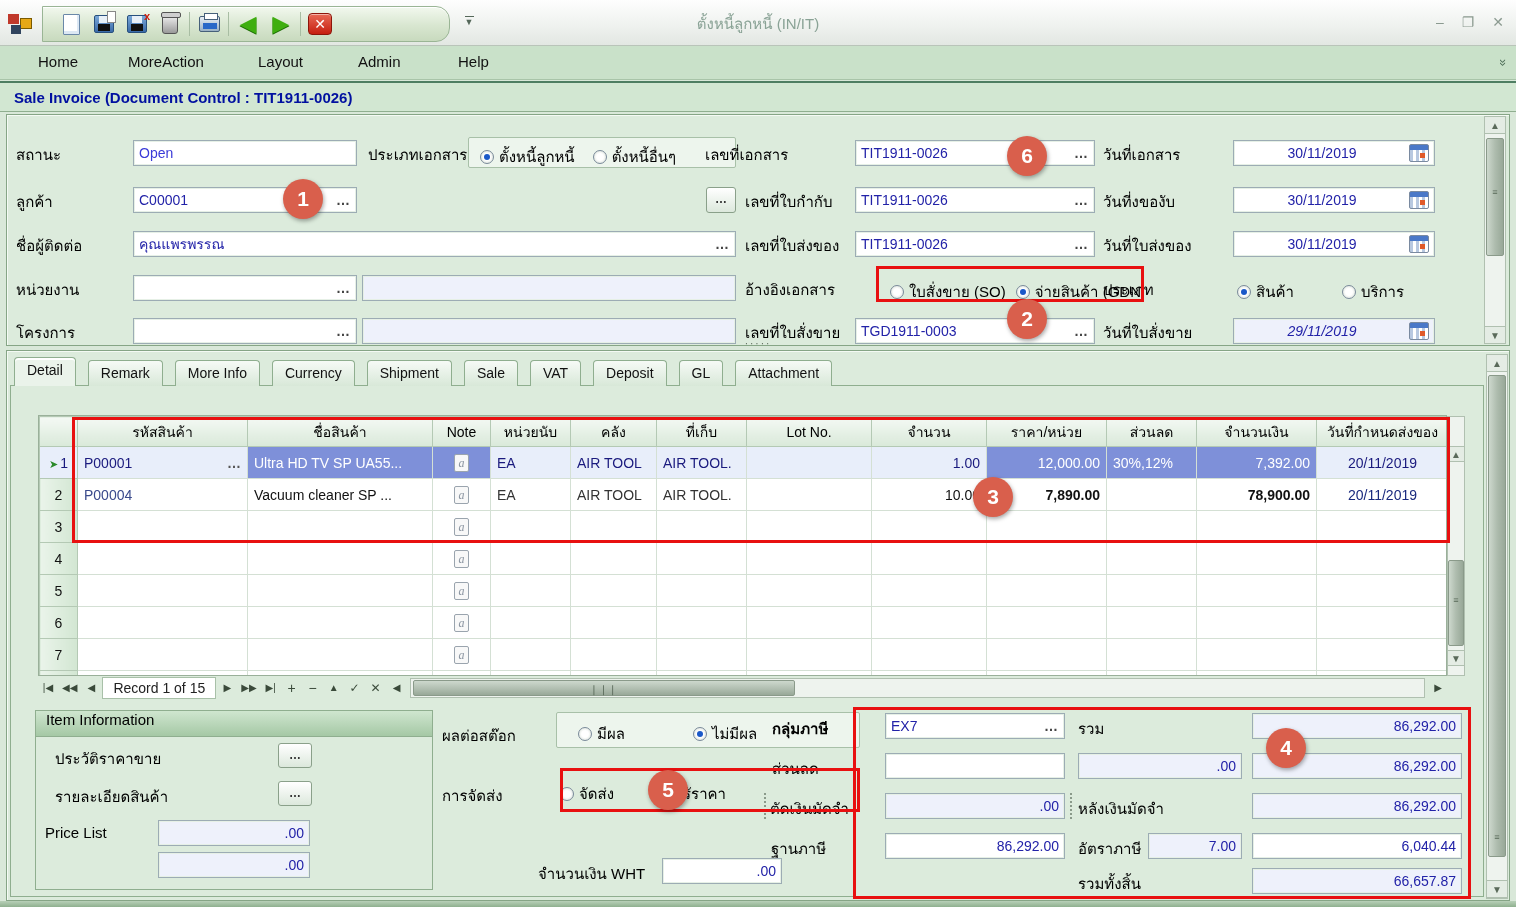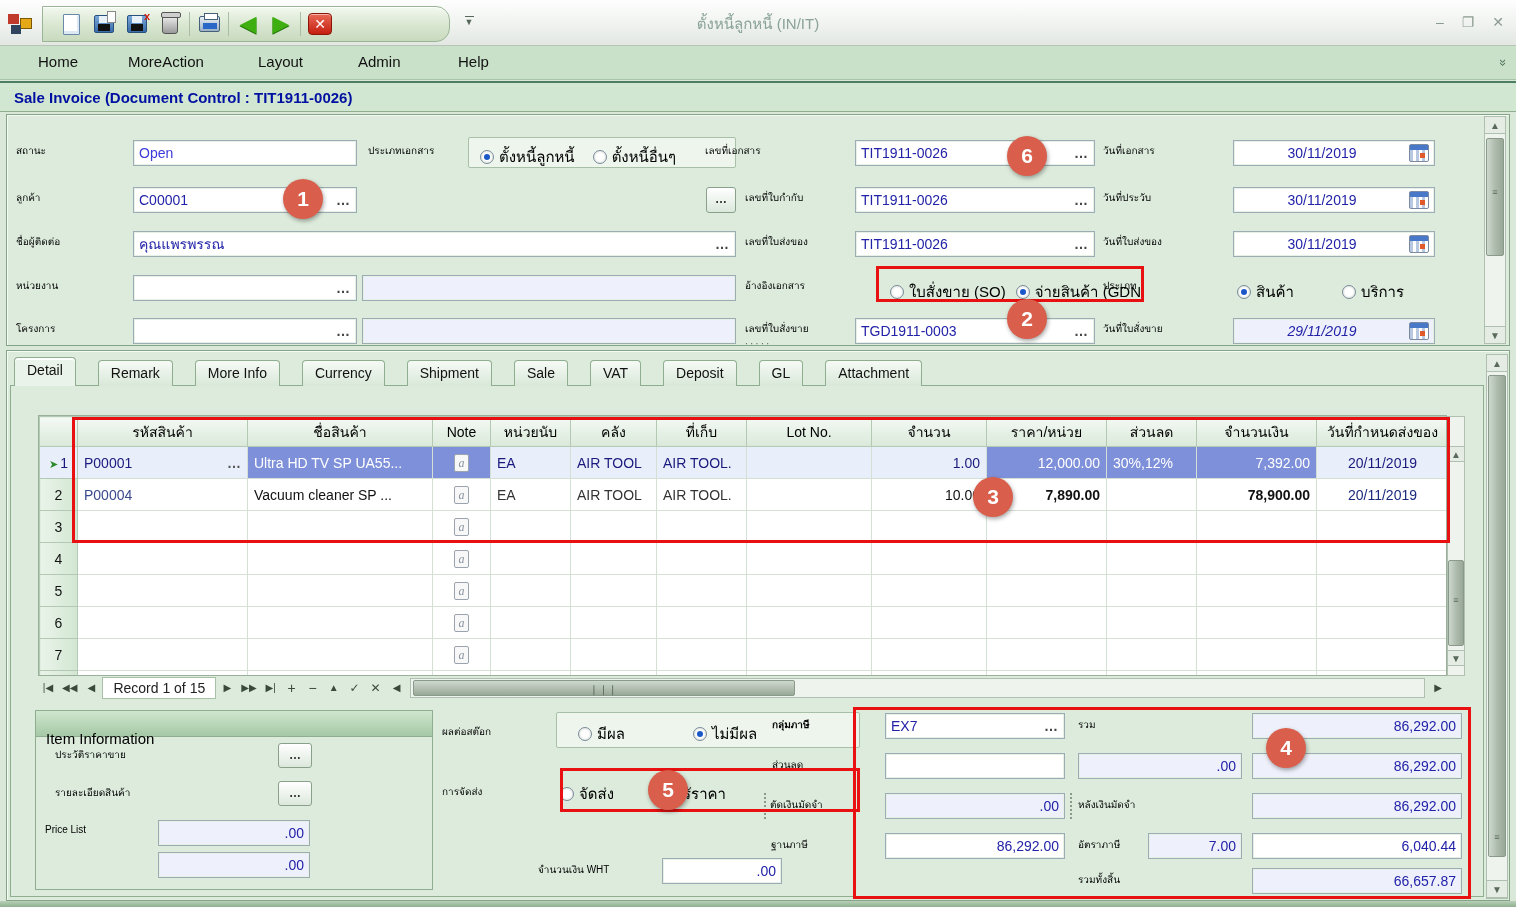--- a/index.html
+++ b/index.html
@@ -52,21 +52,21 @@
     border-top:2px solid #4e7e62; border-bottom:1px solid #8fae8f; }
   .docheader span { position:absolute; left:14px; top:6px; font-weight:bold; font-size:15px; color:#0010a0; }
 
   
   .panel { position:absolute; background:#dcebdc; border:1px solid #86a586; box-shadow:inset 1px 1px 0 #f4faf4; }
   .hdrpanel { left:6px; top:114px; width:1504px; height:232px; }
   .lowpanel { left:6px; top:350px; width:1504px; height:551px; }
   .splitdots { position:absolute; left:0; top:341px; width:1516px; text-align:center; color:#5a6a5a; font-size:10px; letter-spacing:2px; height:8px; line-height:6px; }
 
   
-  .lbl { position:absolute; font-size:10px; color:#000; white-space:nowrap; }
+  .lbl { position:absolute; font-size:15px; color:#000; white-space:nowrap; }
   .field { position:absolute; height:26px; background:#fff; border:1px solid #9cacb4; box-shadow:0 0 0 1px #e6f0e6 inset;
     font-size:14px; color:#2222a8; display:flex; align-items:center; padding:0 5px; white-space:nowrap; overflow:hidden; }
   .field.ro { background:#eef1fb; }
   .field .val { flex:1; }
   .field .val.right { text-align:right; }
   .field .val.center { text-align:center; }
   .ell { color:#444; font-weight:bold; letter-spacing:1px; margin-left:4px; }
   .btn3 { position:absolute; background:linear-gradient(#ffffff,#dce8dc); border:1px solid #8aa08a; border-radius:3px;
     text-align:center; color:#333; font-weight:bold; font-size:12px; line-height:22px; }
   .cal { width:20px; height:18px; margin-left:4px; flex:0 0 auto; border:1px solid #7a8aa0; border-radius:2px;
@@ -81,21 +81,21 @@
   .rgroup .opt { display:flex; align-items:center; white-space:nowrap; }
   .groupbox { position:absolute; background:#edf5ed; border:1px solid #a8c0a8; border-radius:2px; }
 
   
   .sbtrack-v { position:absolute; background:#eef3ee; border:1px solid #b0c0b0; }
   .sbthumb-v { position:absolute; background:linear-gradient(90deg,#cdd8cd,#aebcae 50%,#98a898); border:1px solid #8a9a8a; border-radius:2px; }
   .sbarrow { position:absolute; color:#5a6a5a; font-size:10px; text-align:center; background:#e4ece4; border:1px solid #b0c0b0; }
   .grip { position:absolute; left:50%; transform:translateX(-50%); color:#586858; font-size:9px; line-height:3px; letter-spacing:0; }
 
   
-  .tabs { position:absolute; left:14px; top:357px; display:flex; align-items:flex-end; gap:22px; height:29px; z-index:3; }
+  .tabs { position:absolute; left:14px; top:357px; display:flex; align-items:flex-end; gap:12px; height:29px; z-index:3; }
   .tab { height:26px; padding:0 12px; background:linear-gradient(#f6faf6,#d8e8d8); border:1px solid #8fae8f;
     border-bottom:none; border-radius:4px 4px 0 0; font-size:14px; line-height:25px; color:#111; }
   .tab.active { height:29px; background:#eaf3ea; font-weight:normal; box-shadow:inset 0 2px 0 #fff; }
   .tabbox { position:absolute; left:10px; top:385px; width:1474px; height:512px; border:1px solid #8fae8f; background:#dcebdc; }
 
   
   .gridwrap { position:absolute; left:38px; top:415px; width:1409px; height:261px; overflow:hidden; background:#fff; border:1px solid #9ab09a; }
   table.grid { border-collapse:collapse; table-layout:fixed; width:1409px; }
   .grid th { height:30px; background:linear-gradient(#f4f9f4,#d9e9d9); border:1px solid #b4c9b4; font-weight:normal;
     font-size:14px; color:#000; text-align:center; padding:0 3px; overflow:hidden; white-space:nowrap; }
@@ -118,21 +118,21 @@
   .navbtn.flat { background:transparent; border-color:transparent; }
   .recbox { height:22px; background:#fff; border:1px solid #a8c0a8; font-size:14px; color:#222; padding:0 10px; line-height:20px; }
   .htrack { flex:1; height:20px; background:#eef3ee; border:1px solid #b0c0b0; position:relative; margin:0 2px; }
   .hthumb { position:absolute; left:2px; top:1px; width:382px; height:16px;
     background:linear-gradient(#cdd8cd,#aebcae 60%,#98a898); border:1px solid #8a9a8a; border-radius:2px; }
   .hgrip { position:absolute; left:50%; top:3px; transform:translateX(-50%); color:#586858; font-size:10px; letter-spacing:1px; }
 
   
   .iteminfo { position:absolute; left:35px; top:710px; width:398px; height:180px; background:#dcebdc; border:1px solid #8fae8f; }
   .iteminfo .hd { height:26px; background:linear-gradient(#cfe6cf,#a5c8a5); border-bottom:1px solid #8fae8f;
-    font-size:15px; padding:19px 0 0 10px; }
+    font-size:15px; padding:0 0 0 10px; }
   .dotsep { position:absolute; width:0; height:26px; border-left:2px dotted #8a9a8a; }
 
   
   .redbox { position:absolute; border:3px solid #e81010; z-index:8; pointer-events:none; }
   .marker { position:absolute; width:40px; height:40px; border-radius:50%; background:#d95f4c; color:#fff;
     font-size:21px; font-weight:bold; display:flex; align-items:center; justify-content:center; z-index:9;
     box-shadow:1px 2px 4px rgba(0,0,0,.35); }
   .bottomstrip { position:absolute; left:0; top:901px; width:1516px; height:6px; background:linear-gradient(#b8d0b8,#8fb08f); }
 </style>
 </head>
@@ -232,21 +232,21 @@
   <div class="field" style="left:133px;top:187px;width:224px;">
       <span class="val">C00001</span>
       <span class="ell">…</span>
     </div>
   <div class="btn3" style="left:706px;top:187px;width:30px;height:26px;">…</div>
   <span class="lbl" style="left:745px;top:190px;">เลขที่ใบกำกับ</span>
   <div class="field" style="left:855px;top:187px;width:240px;">
       <span class="val">TIT1911-0026</span>
       <span class="ell">…</span>
     </div>
-  <span class="lbl" style="left:1103px;top:190px;">วันที่ประวับ</span>
+  <span class="lbl" style="left:1103px;top:190px;">วันที่งของับ</span>
   <div class="field" style="left:1233px;top:187px;width:202px;">
       <span class="val center">30/11/2019</span>
       <span class="cal"></span>
     </div>
 
   <span class="lbl" style="left:16px;top:234px;">ชื่อผู้ติดต่อ</span>
   <div class="field" style="left:133px;top:231px;width:603px;">
       <span class="val">คุณแพรพรรณ</span>
       <span class="ell">…</span>
     </div>

